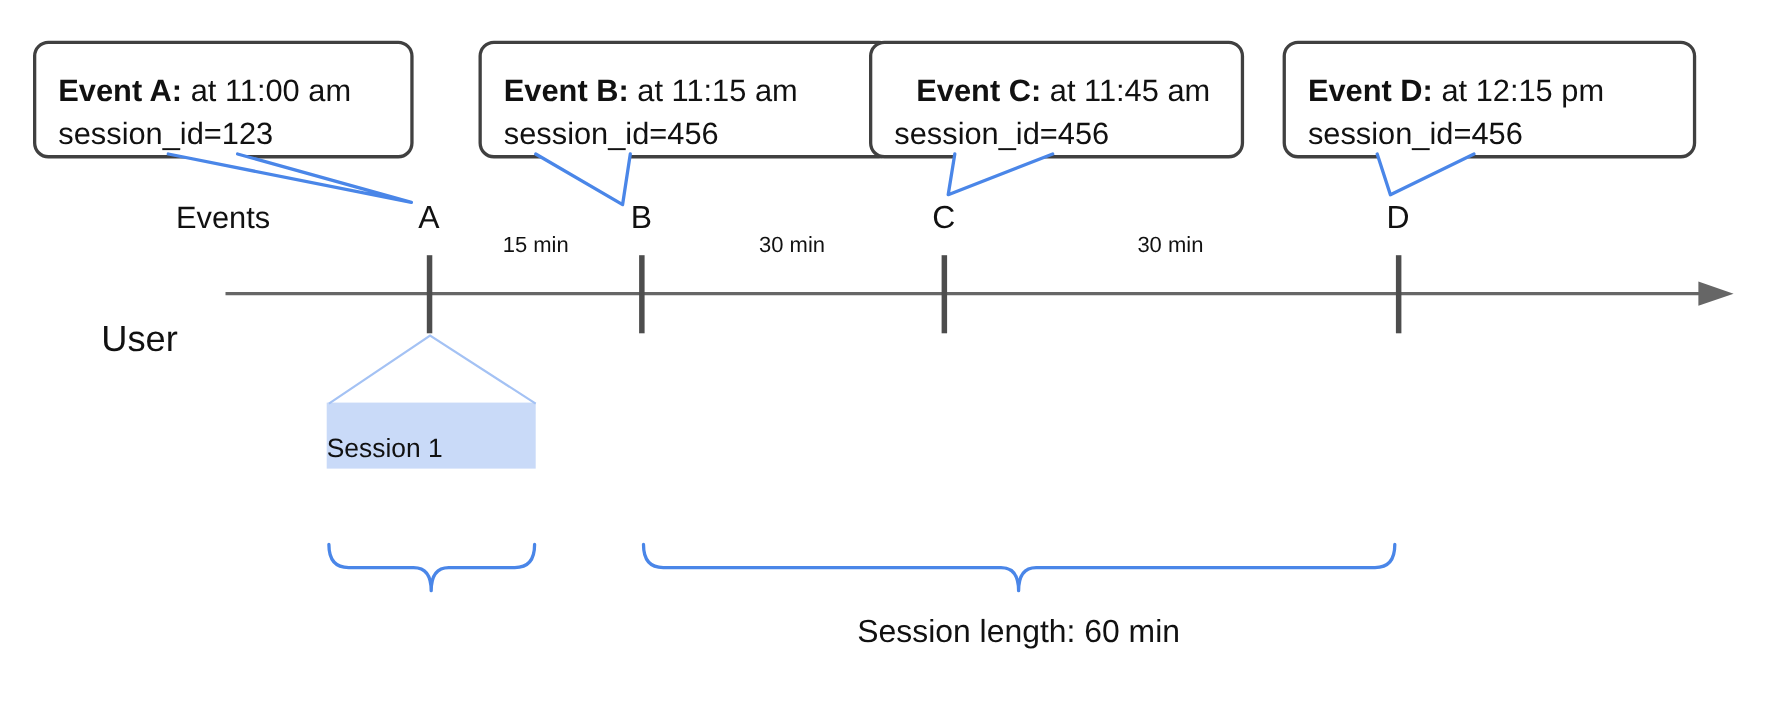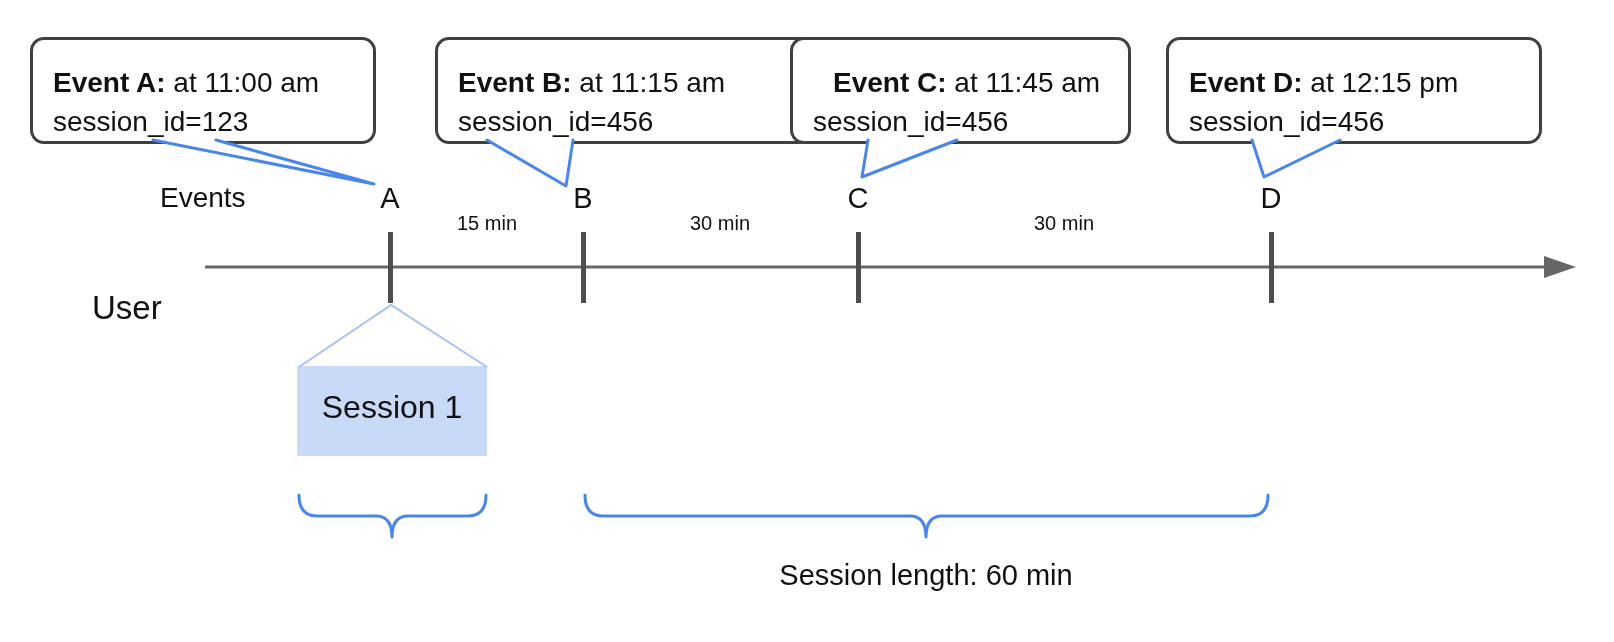--- a/index.html
+++ b/index.html
@@ -28,24 +28,24 @@
   }
 
   .rowlabel { position: absolute; font-size: 28px; text-align: left; }
   .user-label { position: absolute; font-size: 33px; }
   .marker { position: absolute; width: 60px; font-size: 29px; text-align: center; }
   .interval { position: absolute; width: 130px; font-size: 20px; text-align: center; }
 
   .session-box {
     position: absolute;
     top: 366px;
-    height: 90px;
+    height: 60px;
     background: #c9daf8;
-    font-size: 32px;
-    text-align: center;
+    font-size: 24px;
+    text-align: left;
     line-height: 83px;
   }
   .length-label {
     position: absolute;
     top: 559px;
     width: 400px;
     font-size: 29px;
     text-align: center;
   }
   svg.overlay {

